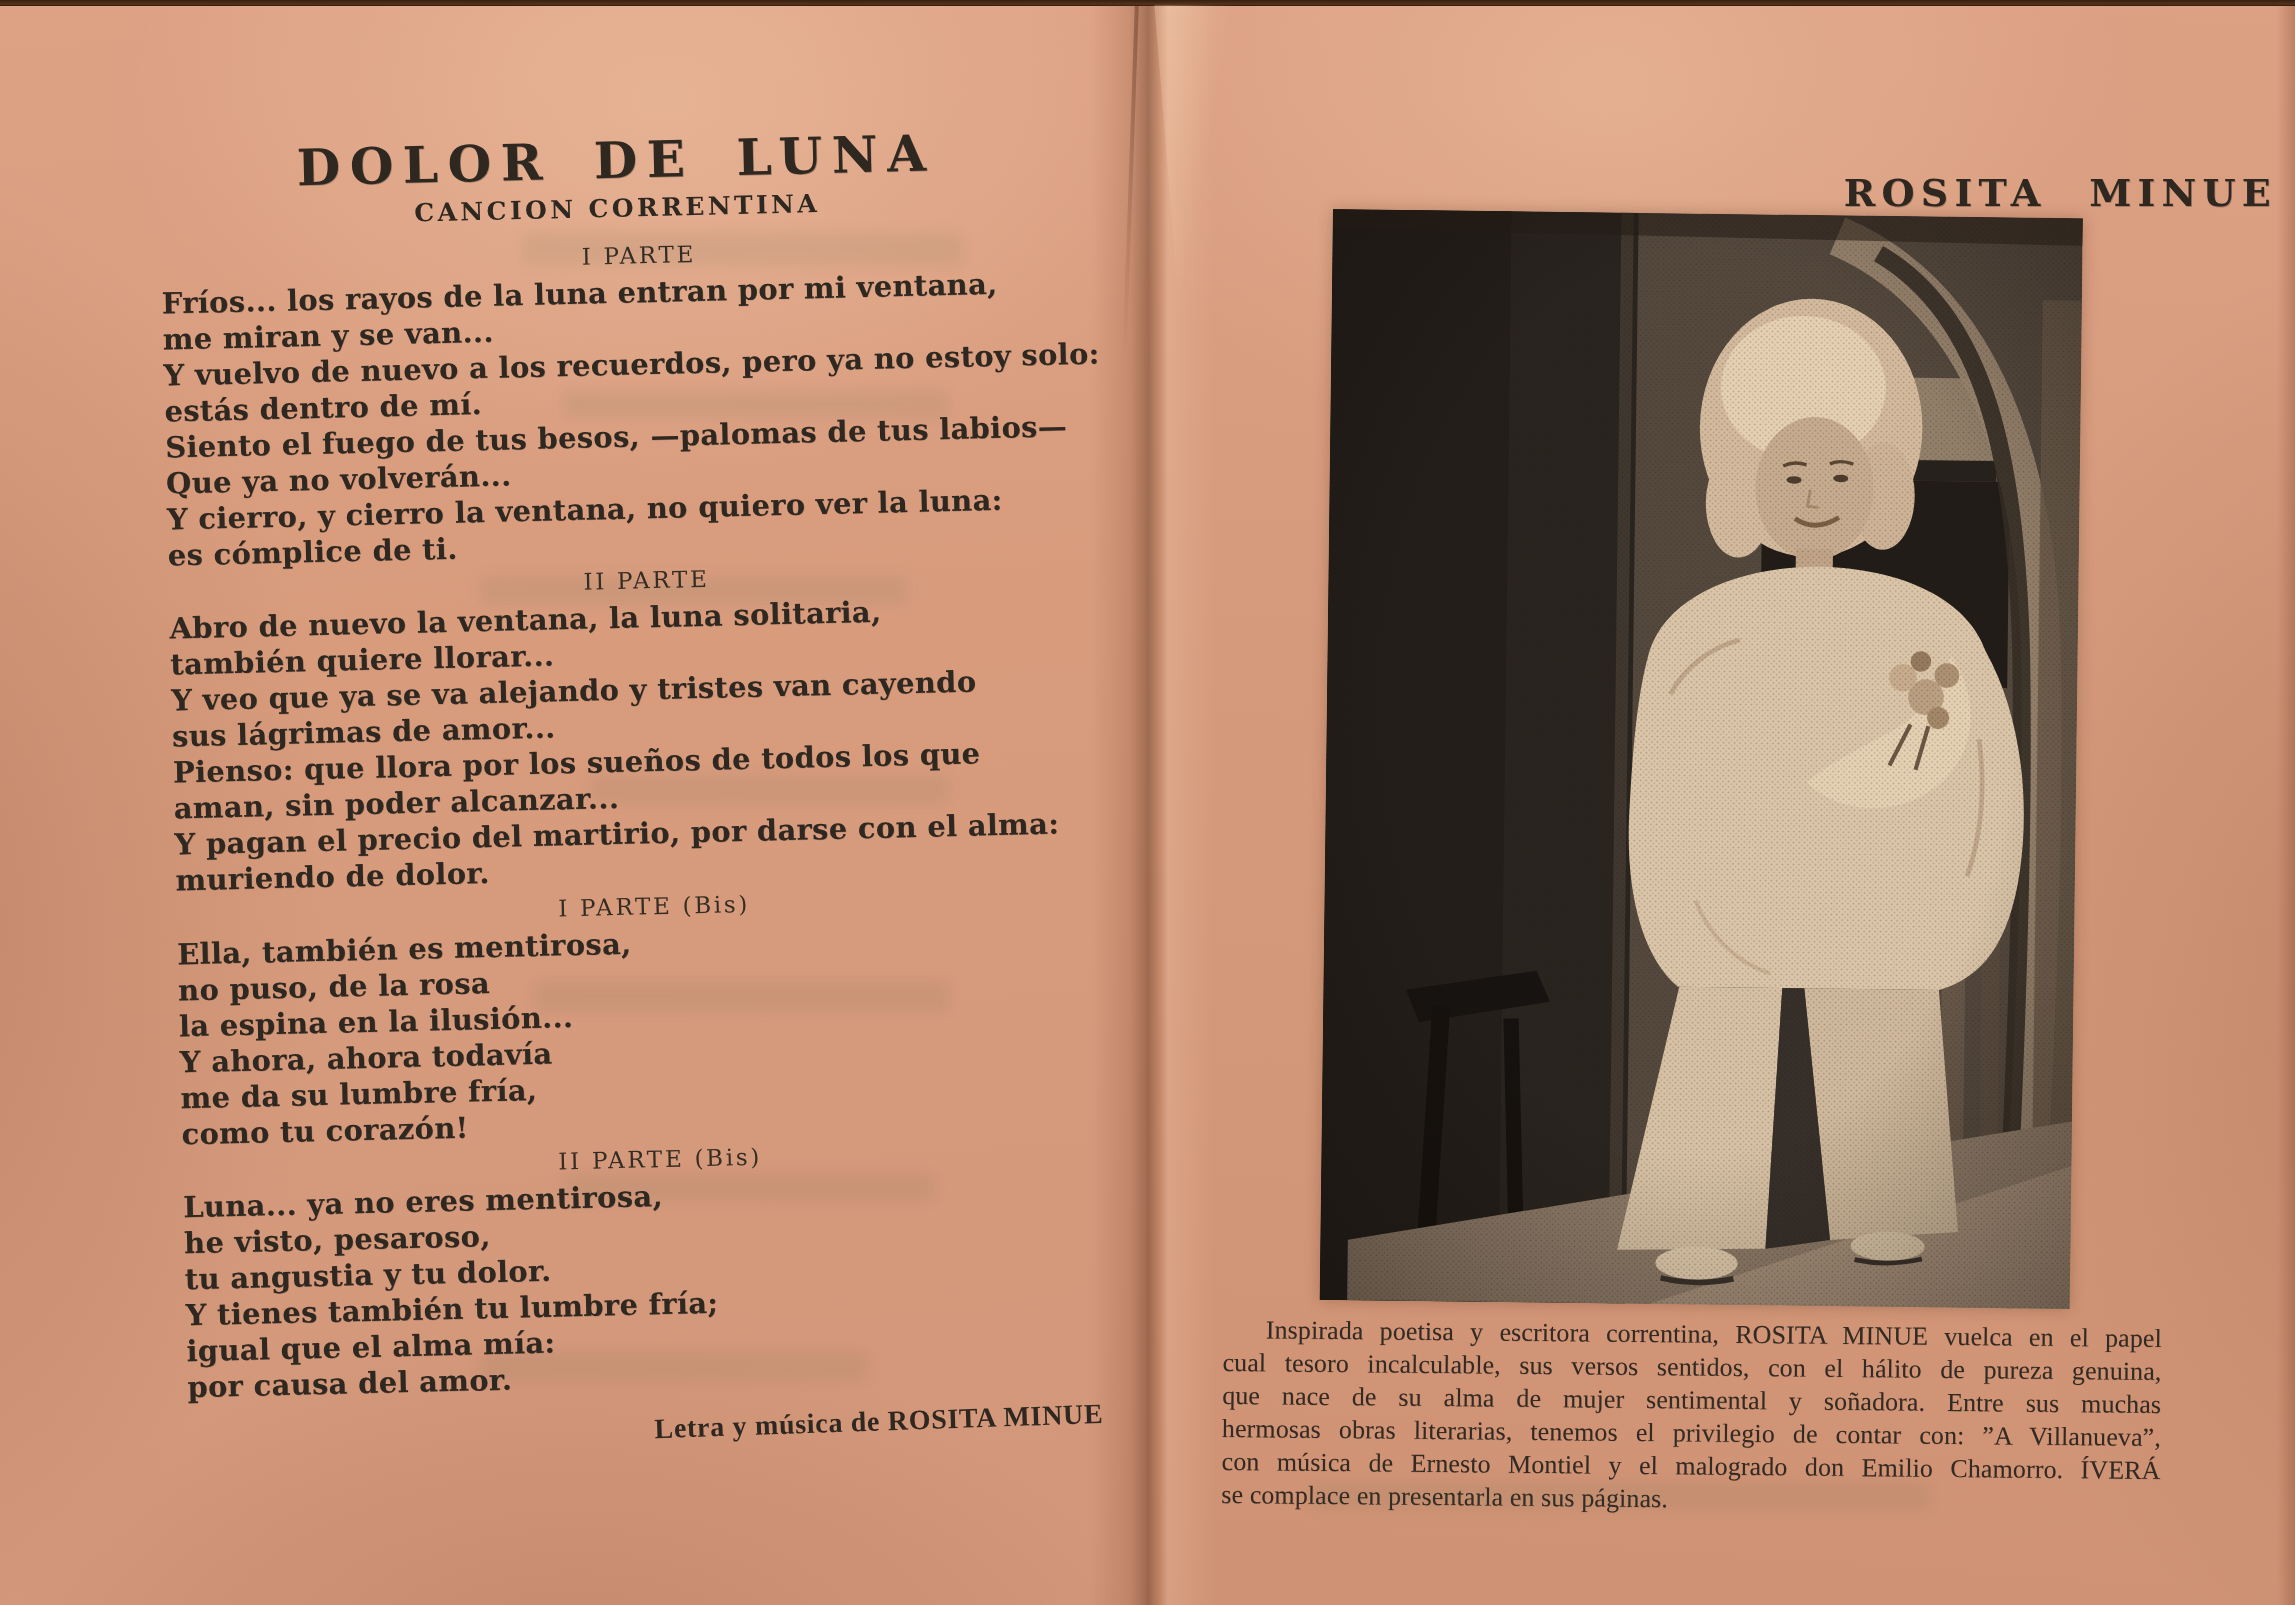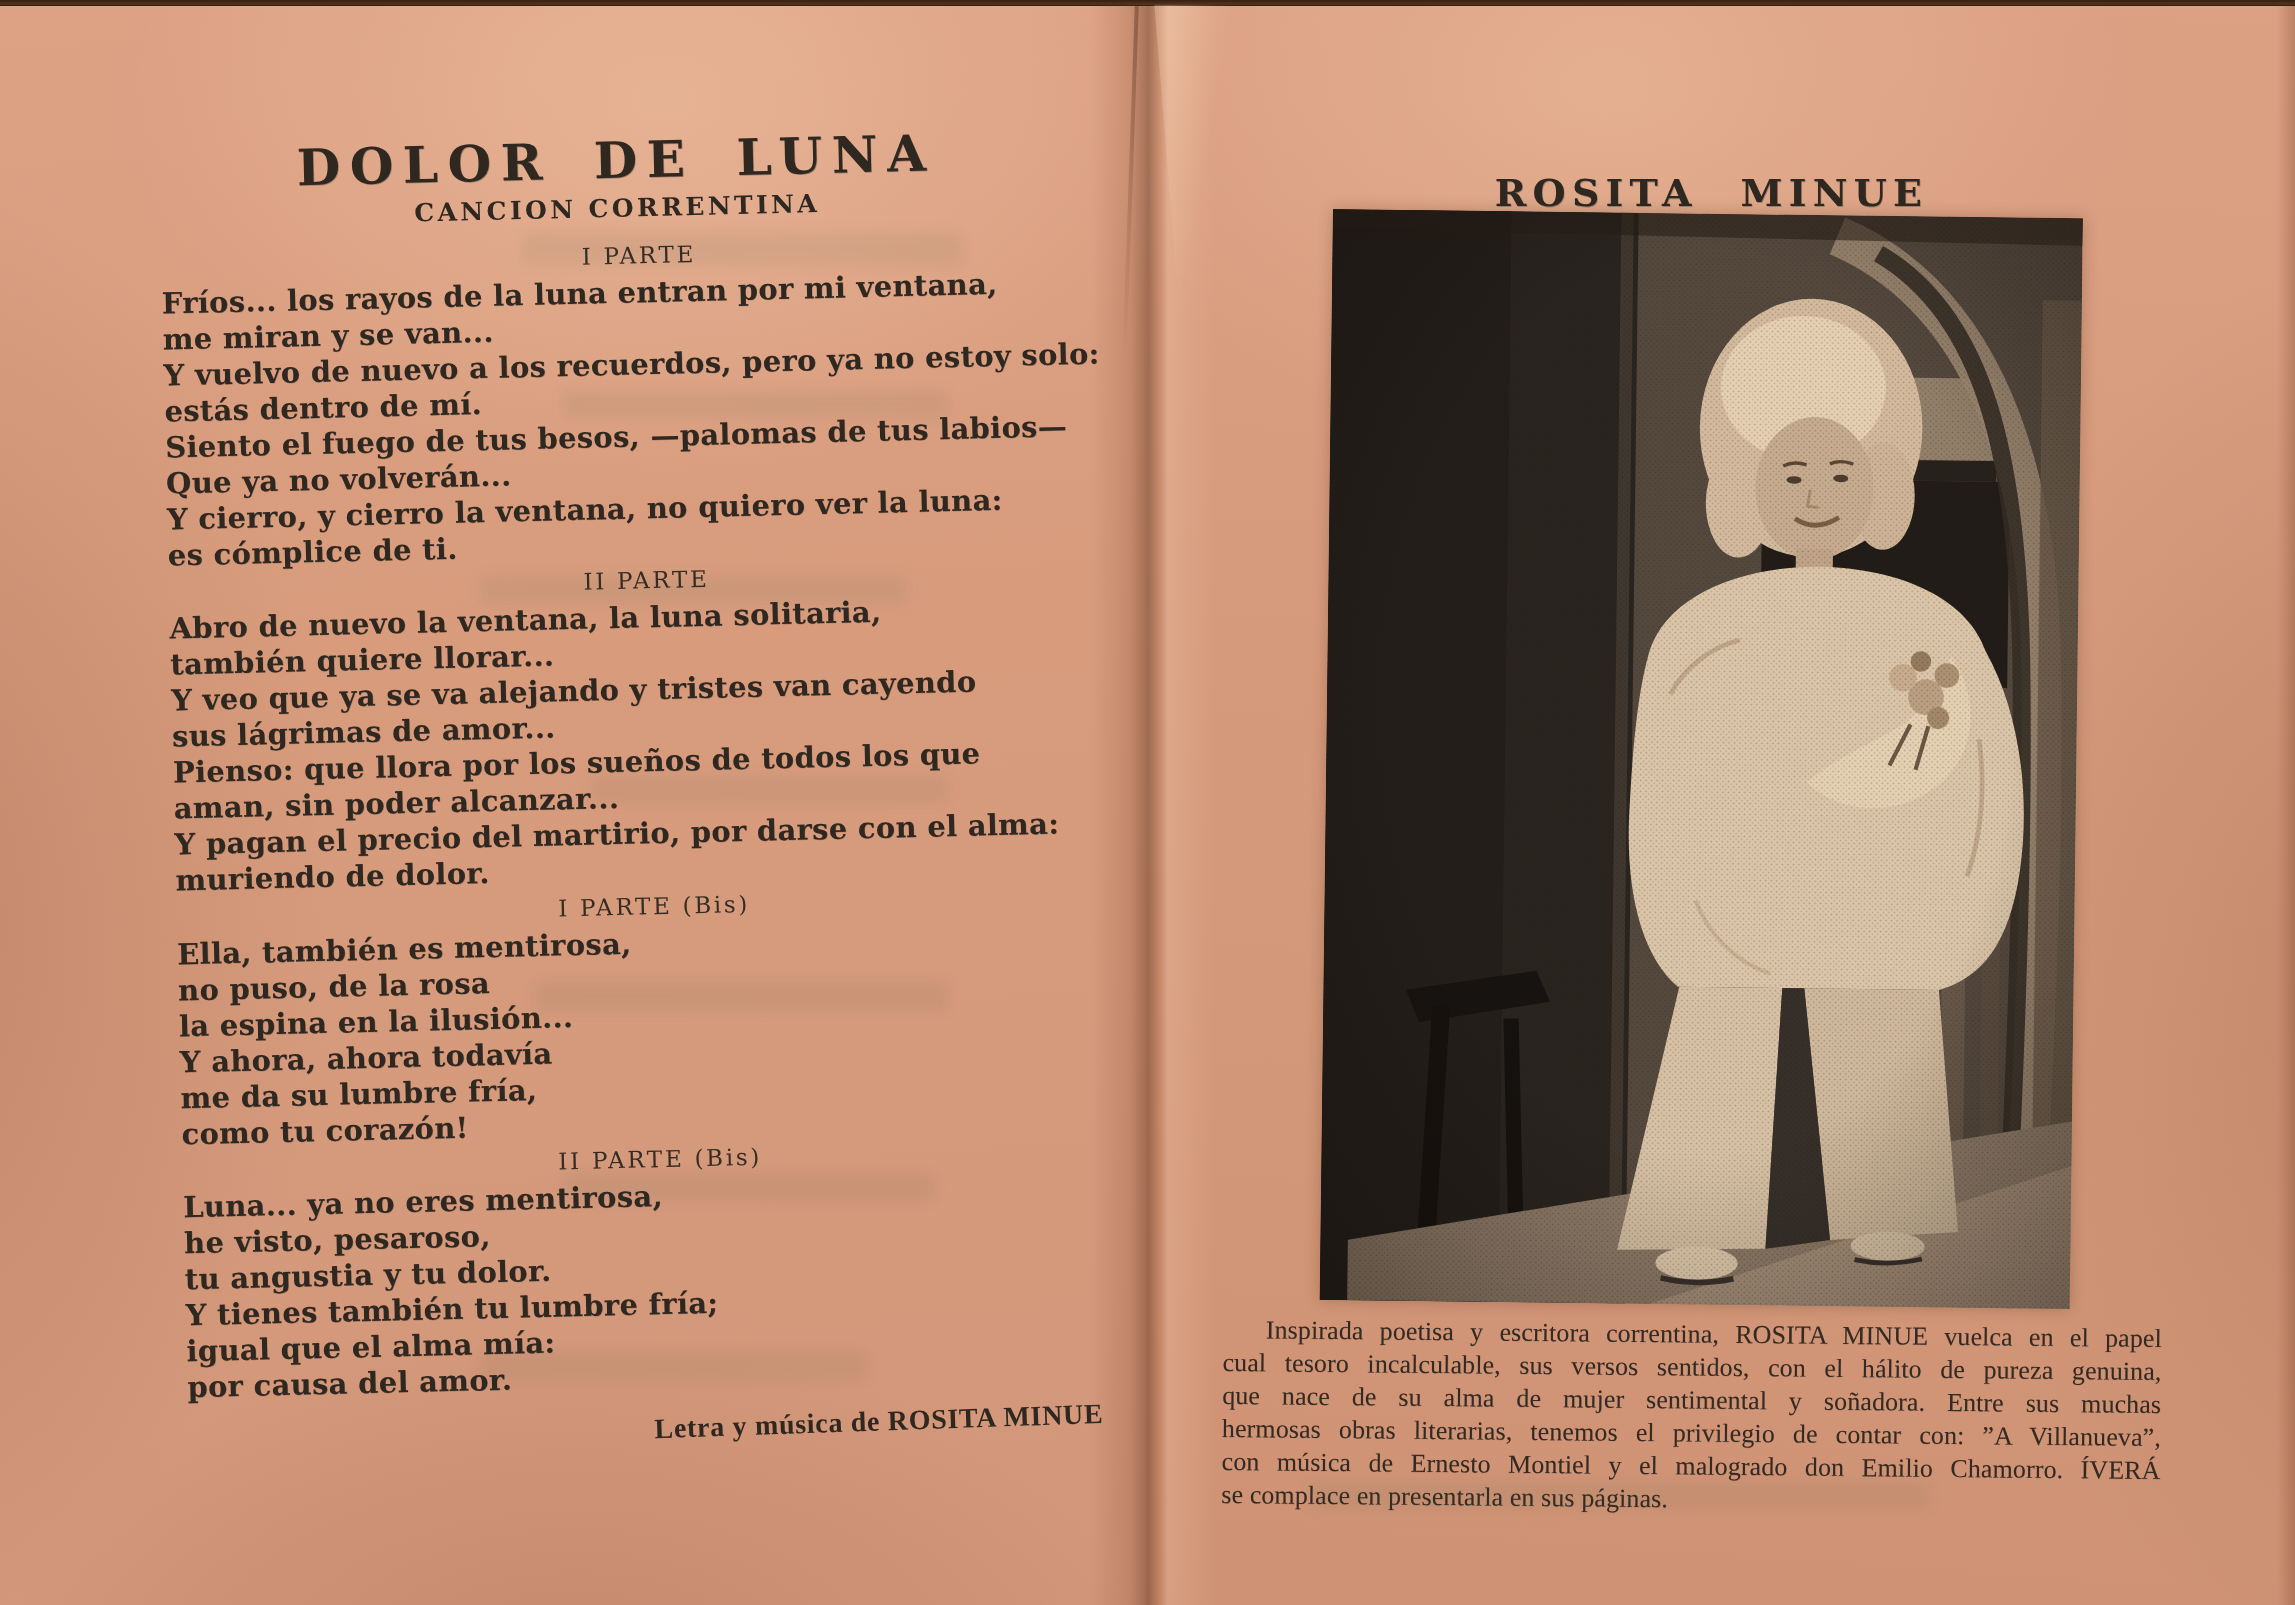--- a/index.html
+++ b/index.html
@@ -90,21 +90,21 @@
   }
   .poem-attribution{
     margin-top:18px;text-align:right;
     font-family:"Liberation Serif", serif;
     font-size:28px;font-weight:700;line-height:34px;letter-spacing:0.7px;
     transform:rotate(-.6deg);
   }
 
   
   .right-title{
-    position:absolute;left:0;top:165px;width:1131px;text-align:center;
+    position:absolute;left:0;top:165px;width:1131px;text-align:right;
     font-size:38px;font-weight:700;letter-spacing:6.2px;word-spacing:23.4px;
     color:#2f2821;line-height:43px;
     text-shadow:0.7px 0.7px 0 rgba(47,40,33,.3);
   }
   .photo-frame{
     position:absolute;left:187px;top:203px;width:750px;height:1091px;
     transform:rotate(.7deg);transform-origin:top left;
     box-shadow:0 0 15px rgba(60,30,12,.25);
     overflow:hidden;
   }

